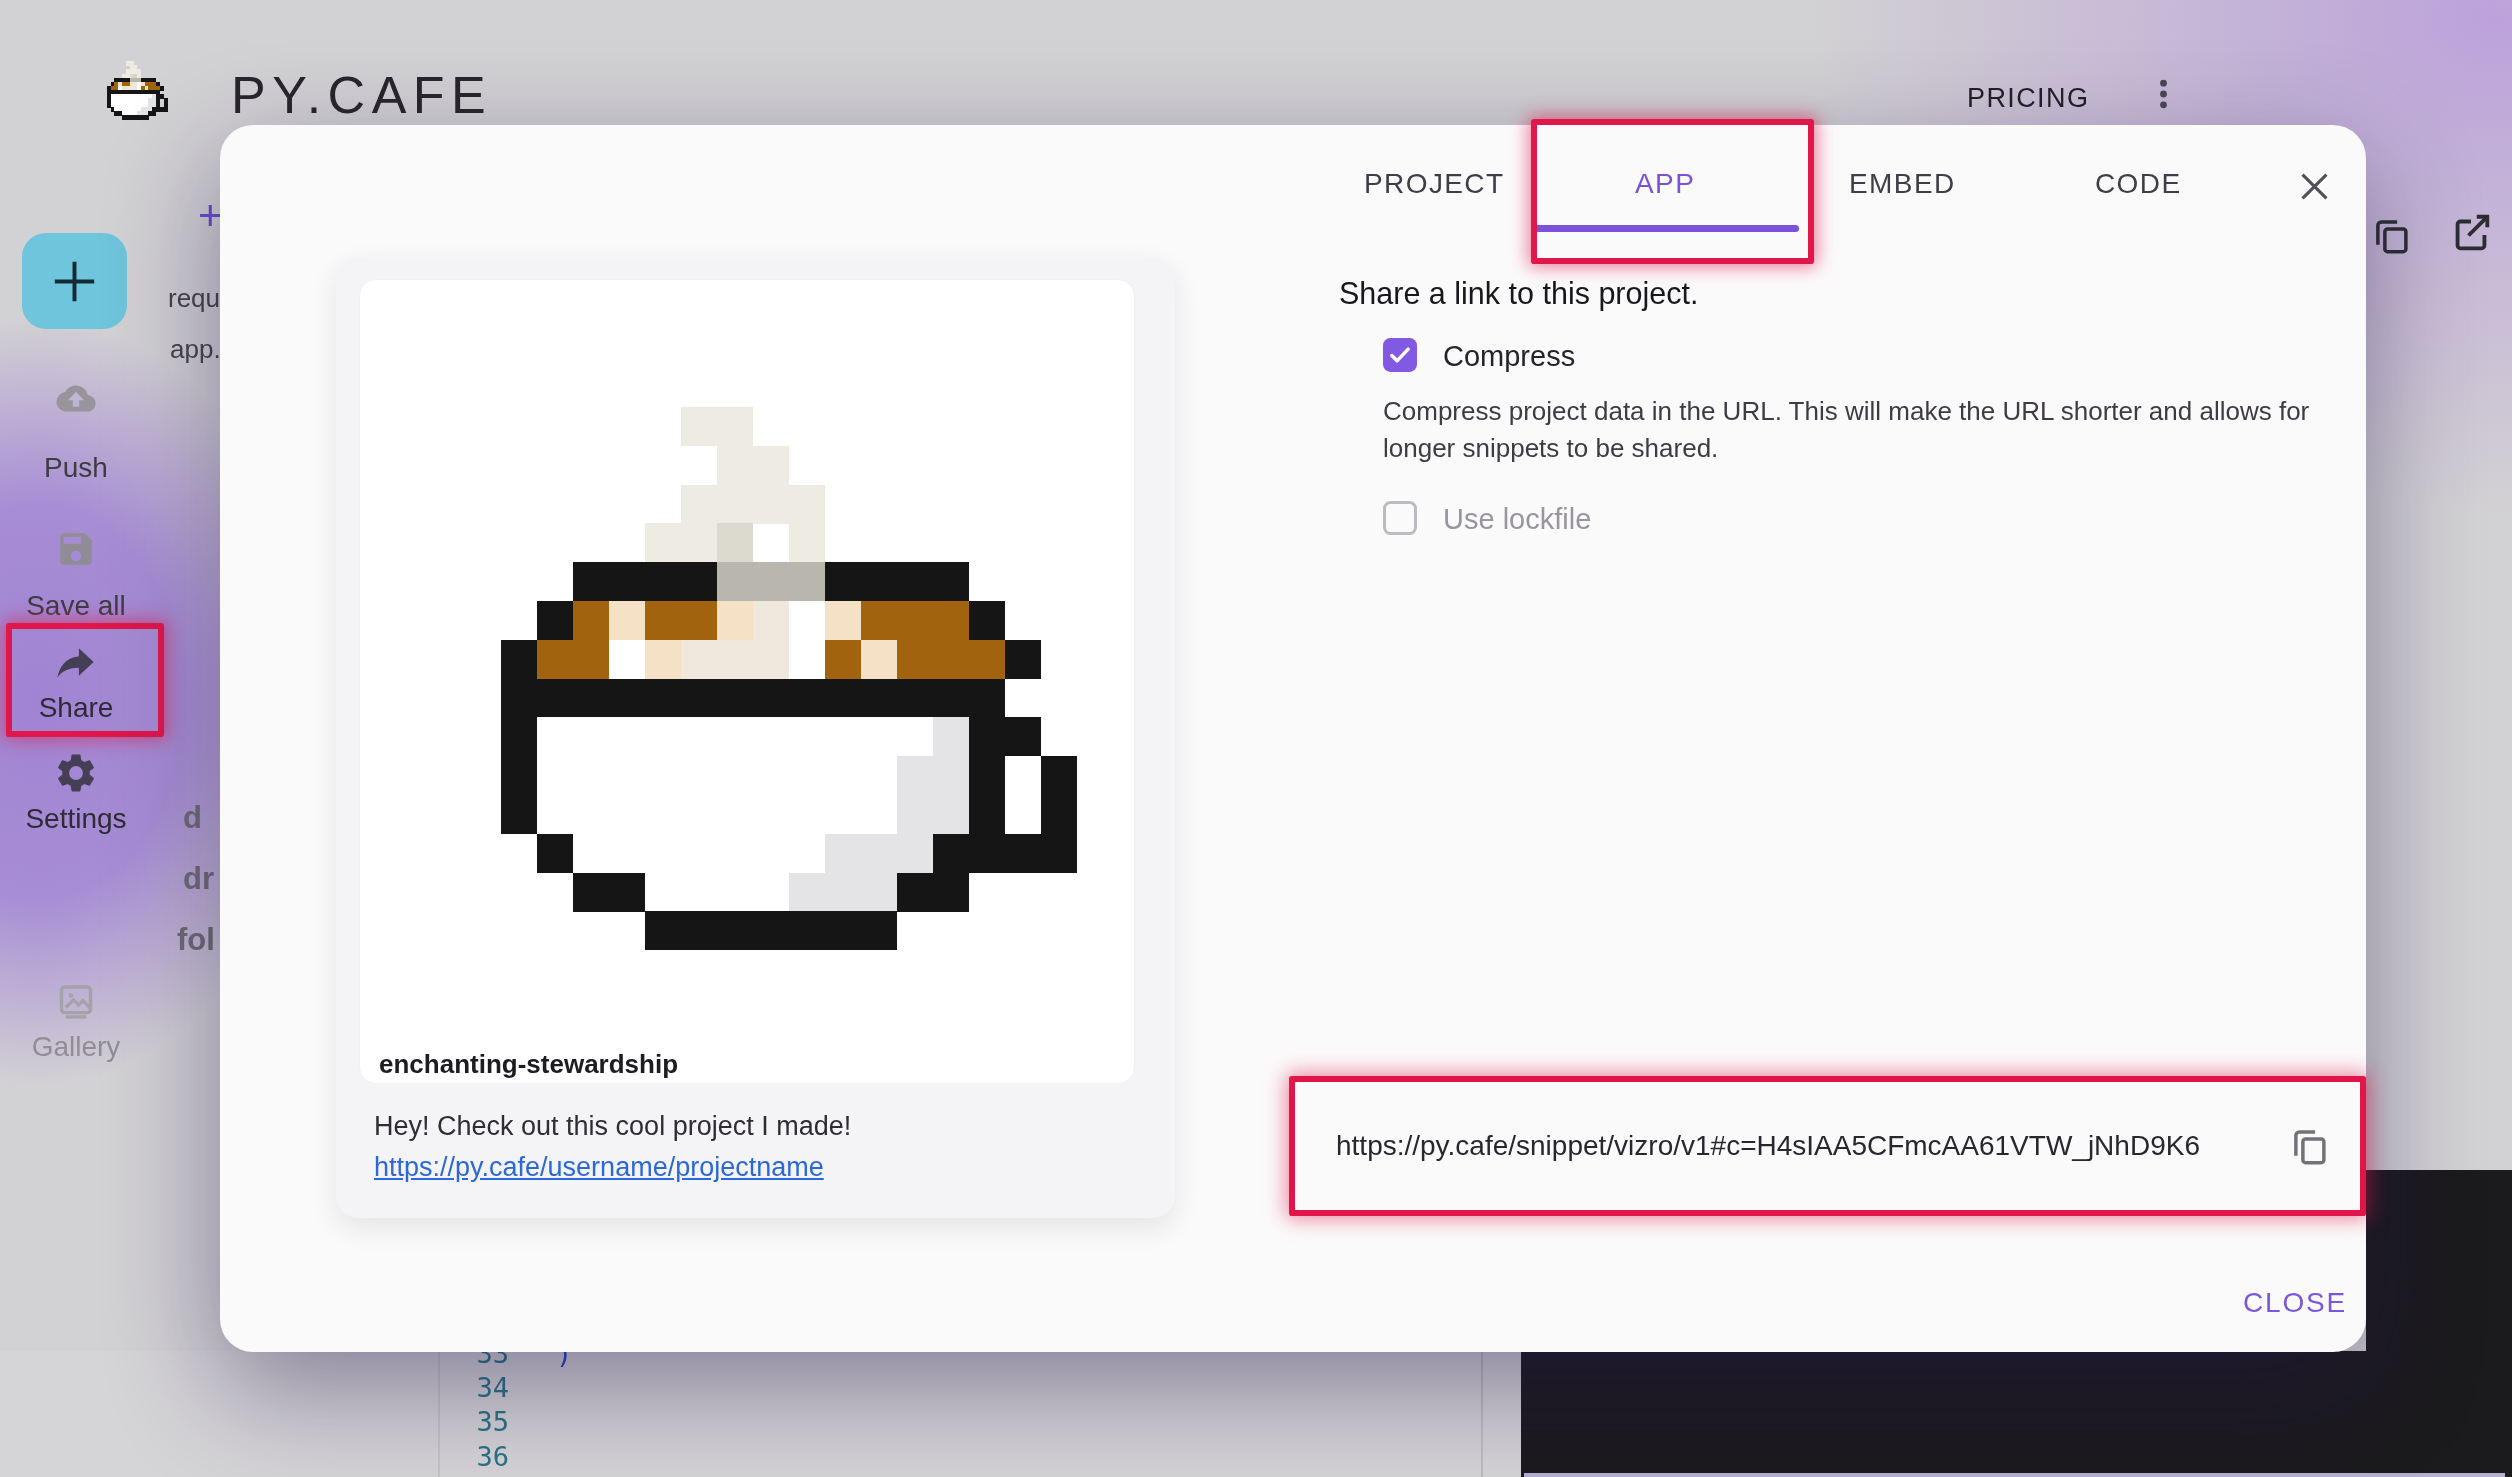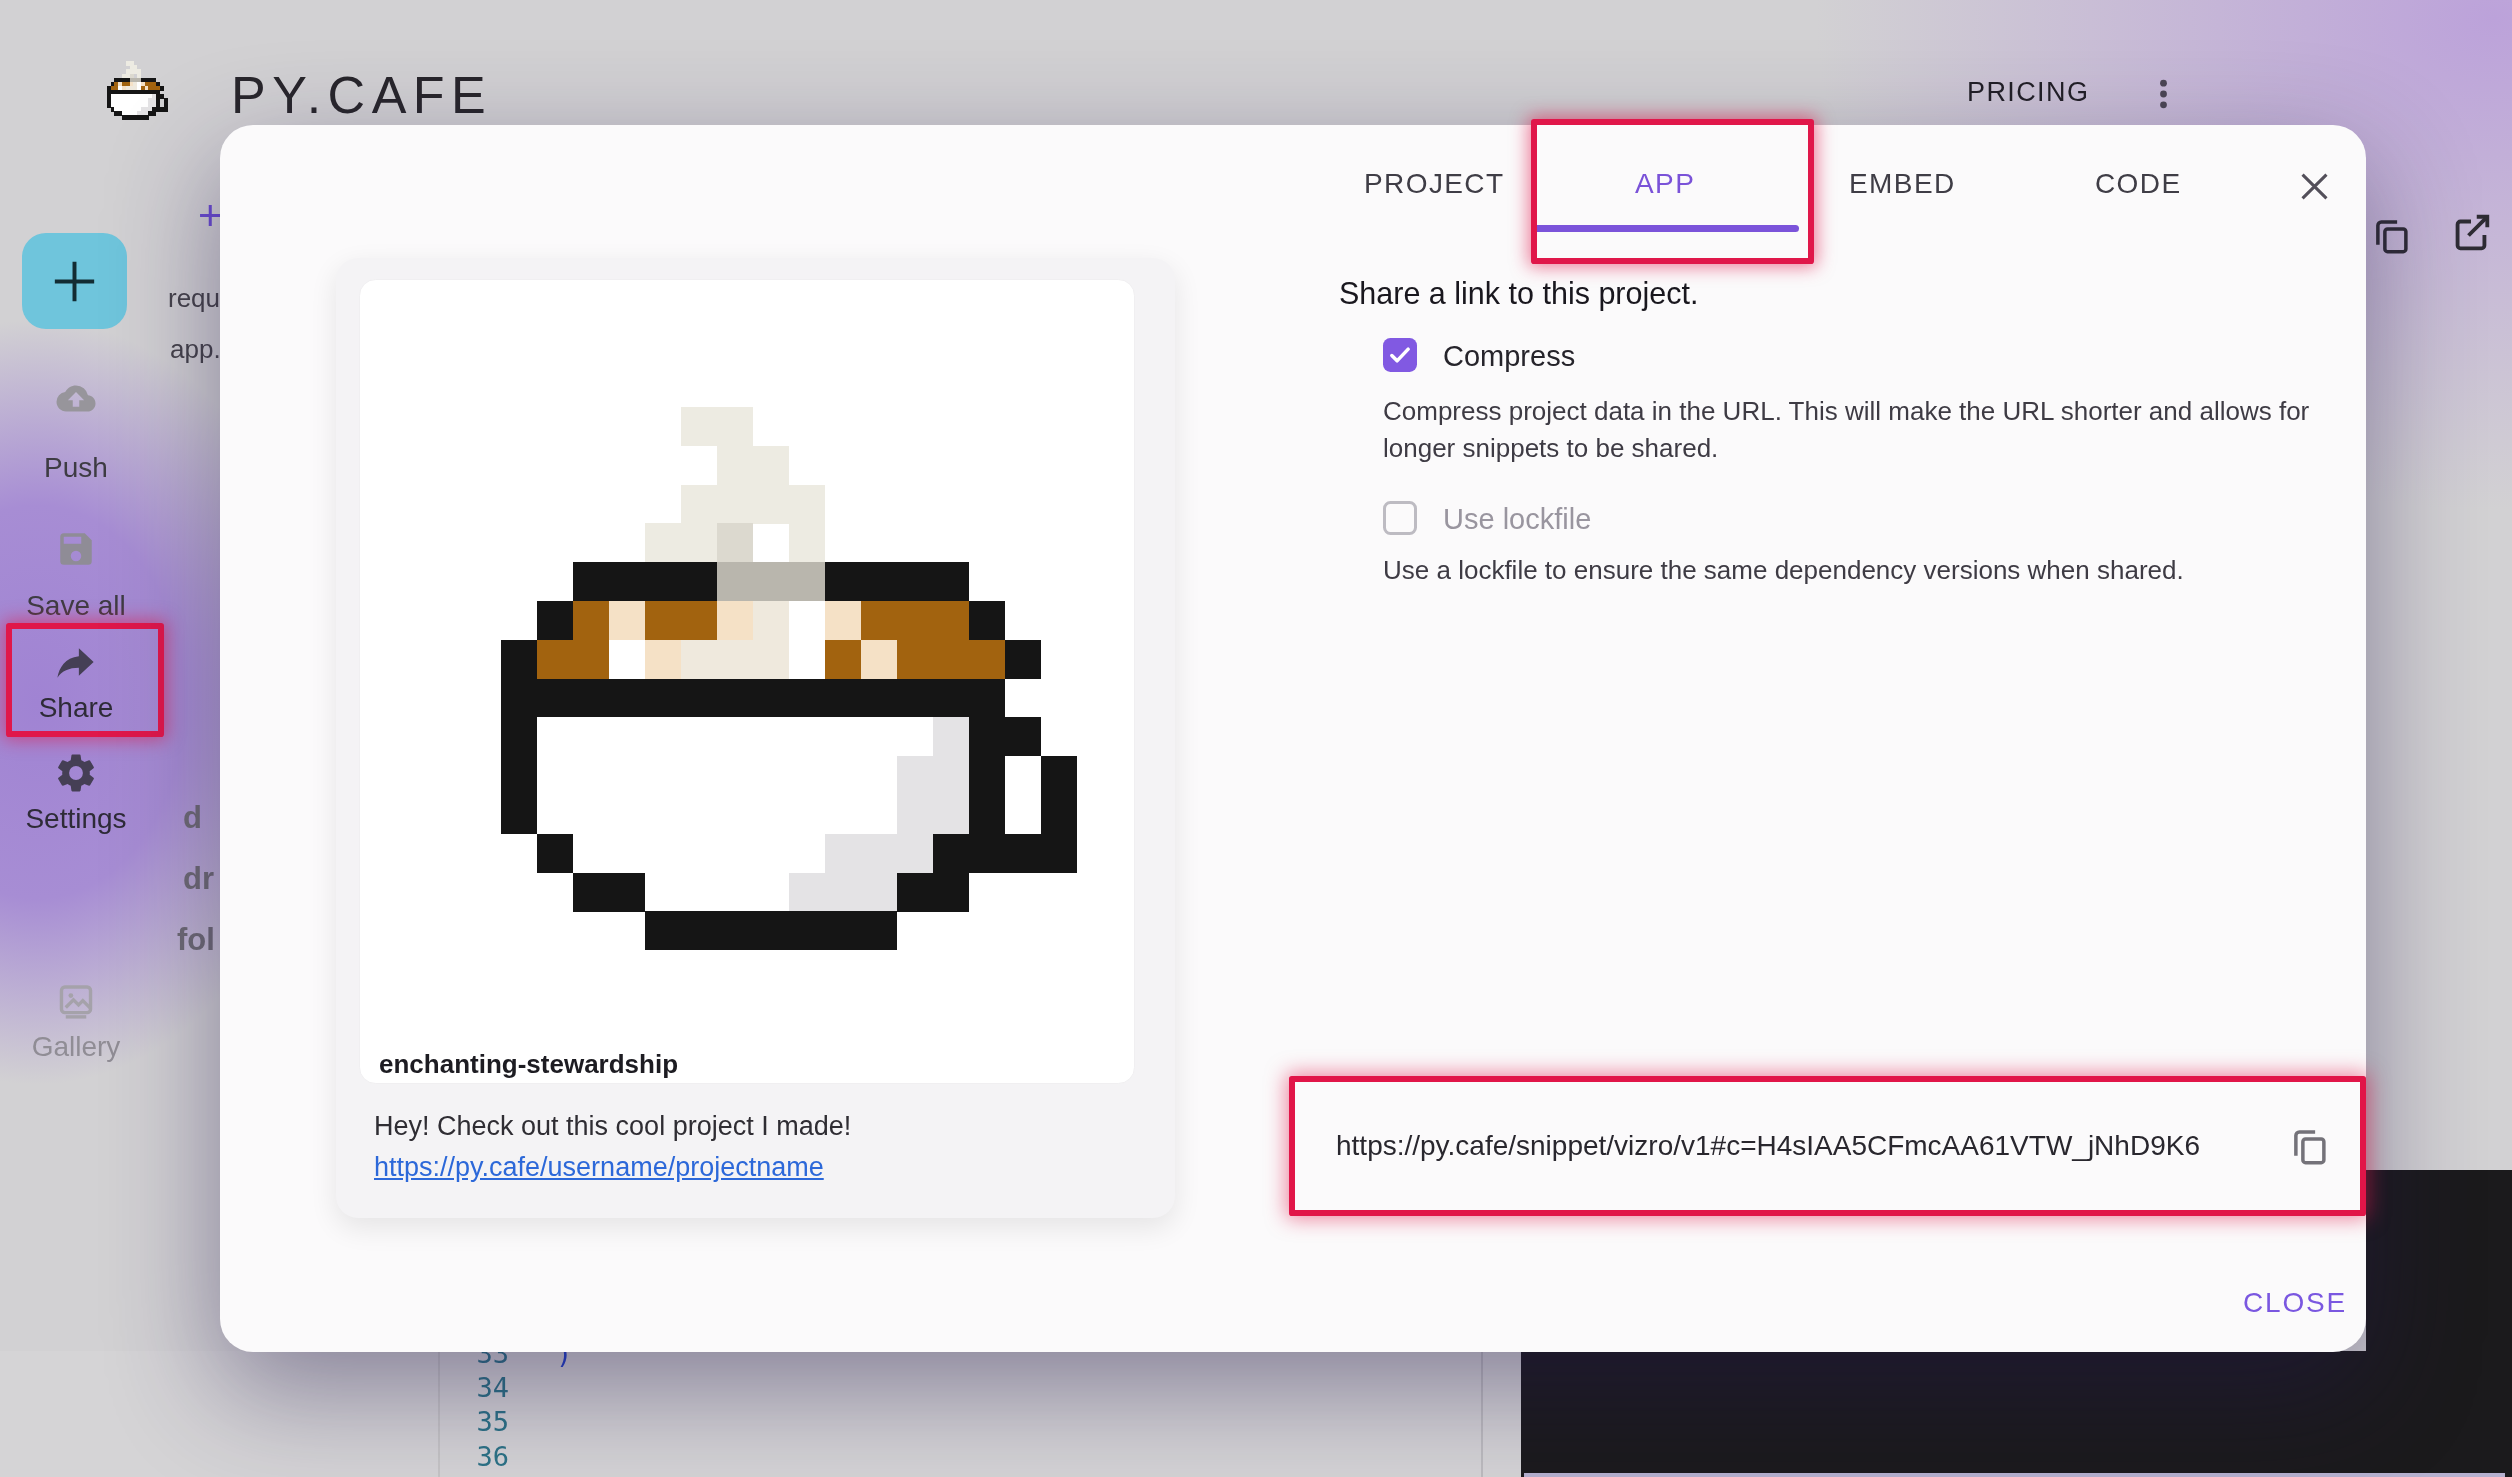--- a/index.html
+++ b/index.html
@@ -6,21 +6,21 @@
   #screen{position:relative;width:2512px;height:1478px;overflow:hidden;
           font-family:"Liberation Sans",sans-serif;
           background:
             radial-gradient(388px 517px at 37px 702px, #a083d3 0%, #a78dd4 38%, rgba(167,141,212,0) 74%),
             radial-gradient(970px 702px at 2494px 18.5px, #bca2da 0%, rgba(188,162,218,0) 70%),
             linear-gradient(#d2d1d3,#d2d1d3);}
   .abs{position:absolute;}
 
   
   .brand-title{left:231px;top:65px;font-size:52px;font-weight:300;letter-spacing:6.5px;color:#28262b;}
-  .pricing{left:1967px;top:77px;font-size:27px;letter-spacing:1.4px;color:#211f26;}
+  .pricing{left:1967px;top:83px;font-size:27px;letter-spacing:1.4px;color:#211f26;}
   .dots-icon{left:2145px;top:72px;width:37px;height:44px;color:#4c4754;}
   .signin-btn{left:2229px;top:50px;width:275px;height:85px;border-radius:42px;background:#6b4fc8;
               box-shadow:0 5.5px 16.6px rgba(70,45,140,.35);display:flex;align-items:center;justify-content:center;}
   .signin-btn span{color:#e9e5f3;font-size:28px;letter-spacing:2.8px;}
 
   
   .plus-btn{left:22px;top:233px;width:105px;height:96px;border-radius:24px;background:#6fc5dc;
             display:flex;align-items:center;justify-content:center;}
   .side-item{left:0;width:152px;text-align:center;}
   .side-icon{display:block;margin:0 auto;}
@@ -515,21 +515,20 @@
     <div class="abs cb cb-on">
       <svg viewBox="0 0 24 24" width="28" height="28" fill="none" stroke="#ffffff" stroke-width="3" stroke-linecap="round" stroke-linejoin="round">
         <path d="M5 12.5l4.5 4.5L19 7"></path>
       </svg>
     </div>
     <div class="abs cb-label" style="left:1223px;top:215px;">Compress</div>
     <div class="abs desc" style="top:268px;">Compress project data in the URL. This will make the URL shorter and allows for longer snippets to be shared.</div>
 
     <div class="abs cb cb-off"></div>
     <div class="abs cb-label-off" style="left:1223px;top:378px;">Use lockfile</div>
-    <div class="abs desc" style="top:427px;">Use a lockfile to ensure the same dependency versions when shared.</div>
 
     <div class="abs close-label">CLOSE</div>
   </div>
 
   <div class="abs url-box">
     <div class="url-text">https://py.cafe/snippet/vizro/v1#c=H4sIAA5CFmcAA61VTW_jNhD9K6</div>
     <div class="copy-icon-url">
       <svg viewBox="0 0 24 24" width="42" height="48" fill="none" stroke="currentColor" stroke-width="2">
         <rect x="8.5" y="8" width="12" height="13.5" rx="1.5"></rect>
           <path d="M15.5 4h-9a2 2 0 0 0-2 2v11.5"></path>

